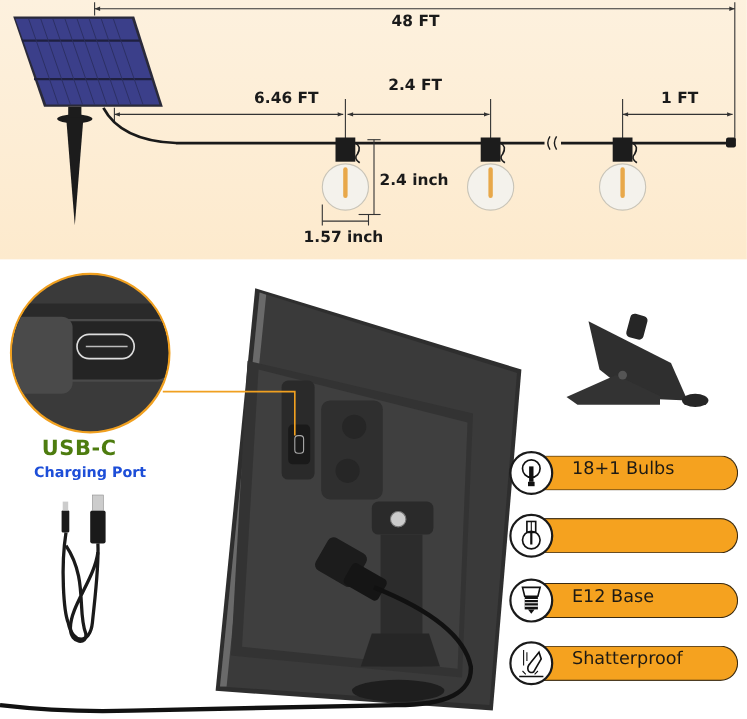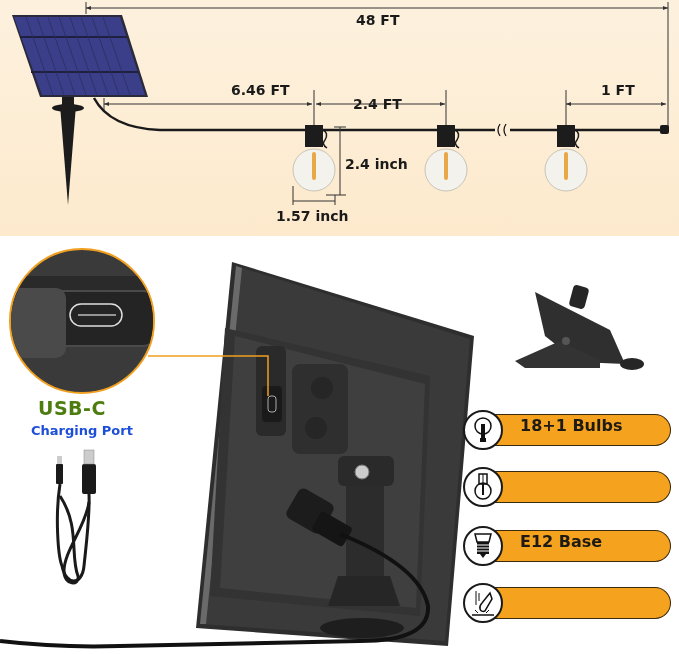--- a/index.html
+++ b/index.html
@@ -22,21 +22,21 @@
 
   .feature {
     position: absolute; left: 463px; width: 208px; height: 40px;
   }
   .feature .pill {
     position: absolute; left: 22px; top: 4px; width: 186px; height: 32px;
     background: #f5a21f; border: 1.5px solid #3a2a10; border-radius: 0 16px 16px 0;
     border-left: none;
   }
   .feature .pill-label {
-    position: absolute; left: 36px; top: 6px; font-size: 16px; font-weight: bold; color: #1e1a14; white-space: nowrap;
+    position: absolute; left: 36px; top: 6px; font-size: 16px; font-weight: normal; color: #1e1a14; white-space: nowrap;
   }
   .feature .circle {
     position: absolute; left: 0; top: 0; width: 40px; height: 40px; border-radius: 50%;
     background: #fff; border: 2px solid #1a1a1a; display:flex; align-items:center; justify-content:center;
   }
 </style>
 </head>
 <body>
 
 <div class="top-section">
@@ -116,21 +116,21 @@
     <line x1="334" y1="127" x2="346" y2="127" stroke="#333" stroke-width="1"></line>
     <line x1="326" y1="195" x2="346" y2="195" stroke="#333" stroke-width="1"></line>
 
     <line x1="293" y1="201" x2="335" y2="201" stroke="#333" stroke-width="1"></line>
     <line x1="293" y1="186" x2="293" y2="205" stroke="#333" stroke-width="1"></line>
     <line x1="335" y1="195" x2="335" y2="205" stroke="#333" stroke-width="1"></line>
   </svg>
 
   <span class="dim-label" style="left:356px;top:12px;">48 FT</span>
   <span class="dim-label" style="left:210px;top:82px;margin-left:21px;">6.46 FT</span>
-  <span class="dim-label" style="left:353px;top:96px;">2.4 FT</span>
+  <span class="dim-label" style="left:353px;top:70px;">2.4 FT</span>
   <span class="dim-label" style="left:601px;top:82px;">1 FT</span>
   <span class="dim-label" style="left:345px;top:156px;">2.4 inch</span>
   <span class="dim-label" style="left:276px;top:208px;">1.57 inch</span>
 </div>
 
 <div class="bottom-section"></div>
 
 <svg class="abs" style="left:0;top:236px" width="679" height="418">
 
   <g>
@@ -242,13 +242,14 @@
   <div class="pill"></div>
   <div class="circle">
     <svg width="26" height="28" viewBox="0 0 26 28">
         <line x1="6" y1="2" x2="6" y2="16" stroke="#111" stroke-width="1"></line>
         <line x1="9" y1="4" x2="9" y2="12" stroke="#111" stroke-width="1"></line>
         <path d="M 20 4 L 12 14 C 8 18, 10 24, 15 22 L 22 10 Z" fill="none" stroke="#111" stroke-width="1.5"></path>
         <path d="M 2 26 L 24 26" stroke="#111" stroke-width="1.5"></path>
         <path d="M 8 24 L 5 21 M 16 24 L 19 21" stroke="#111" stroke-width="1"></path>
       </svg>
   </div>
+  <span class="pill-label" style="left:57px;">Shatterproof</span>
 </div>
 
 </body></html>

